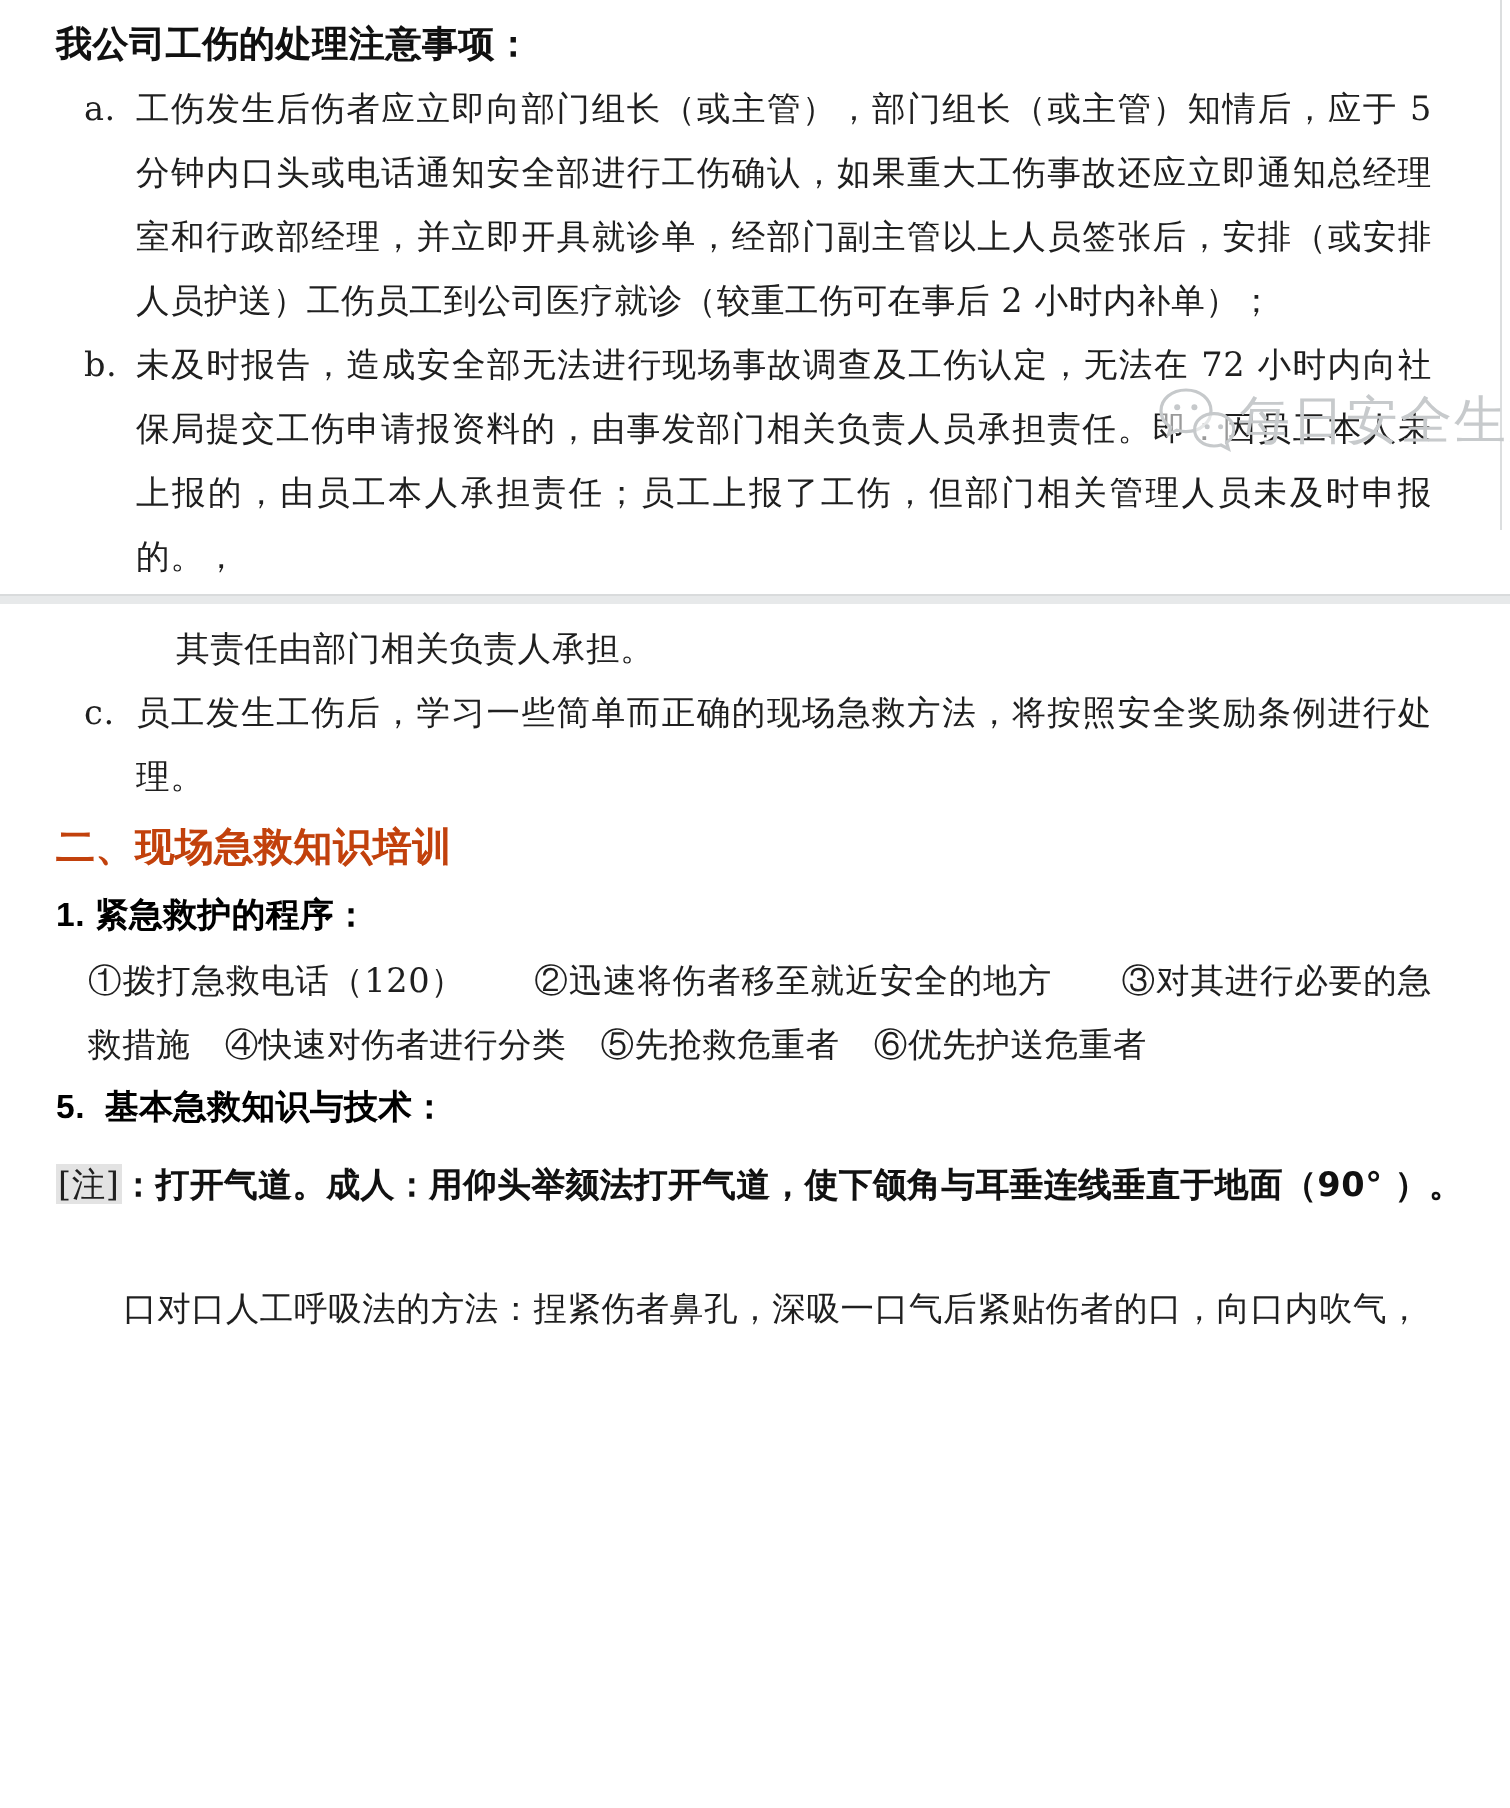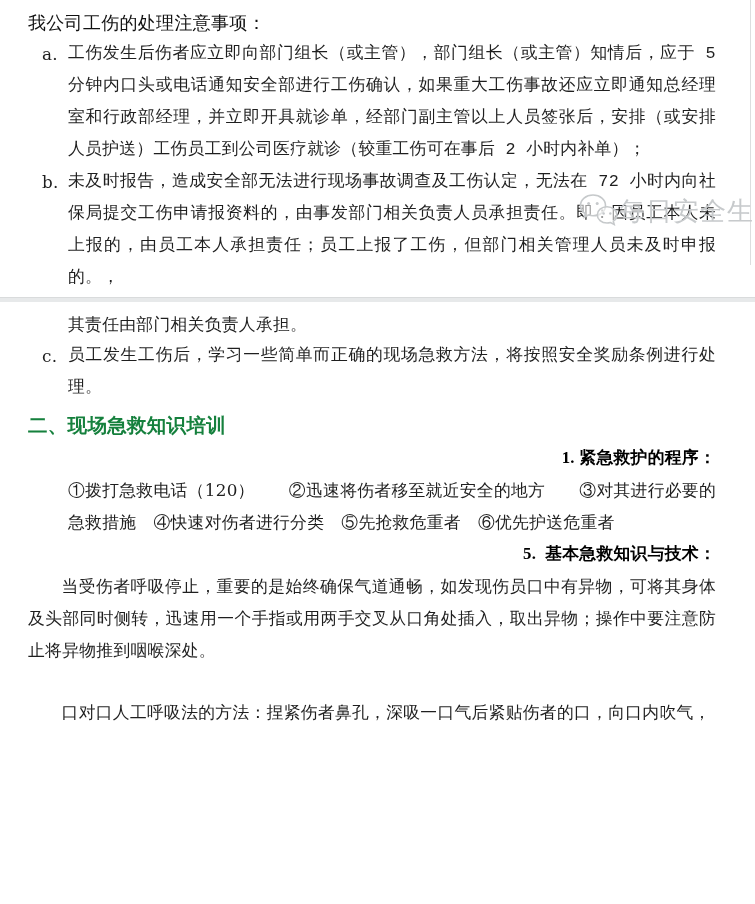--- a/index.html
+++ b/index.html
@@ -18,51 +18,50 @@
   }
   .content {
     position:relative;
     padding:8px 39px 0 28px;
     font-size:16.8px;
     letter-spacing:0.3px;
     line-height:32px;
   }
   .doc-title {
     font-family:"DejaVu Serif","Liberation Serif",serif;
-    font-weight:normal; font-size:18px; line-height:30px;
+    font-weight:bold; font-size:18px; line-height:30px;
     color:#111; white-space:pre-wrap;
   }
   .li { display:flex; align-items:flex-start; }
   .li-label {
     width:26px; margin-left:14px; flex:none;
     line-height:32px;
   }
   .li-text {
-    flex:1; text-align:justify; white-space:pre-wrap;font-family:Liberation Mono, monospace;
+    flex:1; text-align:justify; white-space:pre-wrap;
   }
   .page-gap {
     margin:3px -39px 6px -28px;
     height:5px; background:#e7e9ea;
     border-top:1px solid #d9dbdc;
   }
-  .li-cont { margin-left:40px; text-align:justify; white-space:pre-wrap; }
+  .li-cont { margin-left:60px; text-align:justify; white-space:pre-wrap; }
   .h2 {
-    font-family:Liberation Sans, sans-serif;
-    font-weight:bold; font-size:19.5px; line-height:34px; color:#15803d;
+    font-family:Liberation Mono, monospace;
+    font-weight:bold; font-size:19.5px; line-height:34px; color:#c2410c;
     margin-top:4px; white-space:pre-wrap;
   }
   .h3 {
-    font-family:Liberation Serif, serif;
+    font-family:Liberation Sans, sans-serif;
     font-weight:bold; font-size:16.8px; line-height:32px; color:#000;
     white-space:pre-wrap;
-    text-align:right;
   }
   .para { text-align:justify; text-indent:2em; white-space:pre-wrap; }
   .para.mt { margin-top:6px; }
-  .steps { margin-left:40px; text-align:justify; white-space:pre-wrap; }
+  .steps { margin-left:16px; text-align:justify; white-space:pre-wrap; }
   .note { margin-top:6px; white-space:nowrap; line-height:32px; }
   .note-label {
     background:#e3e3e3; padding:0 1px;
     font-family:"DejaVu Serif","Liberation Serif",serif;
   }
   .note-bold {
     font-family:"DejaVu Sans","Liberation Sans",sans-serif;
     font-weight:bold; color:#111;
   }
   .para-last { margin-top:30px; text-indent:2em; white-space:nowrap; }
@@ -127,19 +126,19 @@
 
 
 
     <div class="h3">1. 紧急救护的程序：</div>
 
     <div class="steps">①拨打急救电话（120）　　②迅速将伤者移至就近安全的地方　　③对其进行必要的急救措施　④快速对伤者进行分类　⑤先抢救危重者　⑥优先护送危重者</div>
 
     <div class="h3">5.  基本急救知识与技术：</div>
 
 
-    <p class="para">当受伤者呼吸停止，重要的是始终确保气道通畅，如发现伤员口中有异物，可将其身体及头部同时侧转，迅速用一个手指或用两手交叉从口角处插入，取出异物；操作中要注意防止将异物推到咽喉深处。</p>
 
+    <p class="note"><span class="note-label">[注]</span><span class="note-bold">：</span><span class="note-bold">打开气道。成人：用仰头举颏法打开气道，使下颌角与耳垂连线垂直于地面（90° ）。</span></p>
 
     <p class="para-last">口对口人工呼吸法的方法：捏紧伤者鼻孔，深吸一口气后紧贴伤者的口，向口内吹气，</p>
 
   </div>
 </div>
 
 </body></html>

